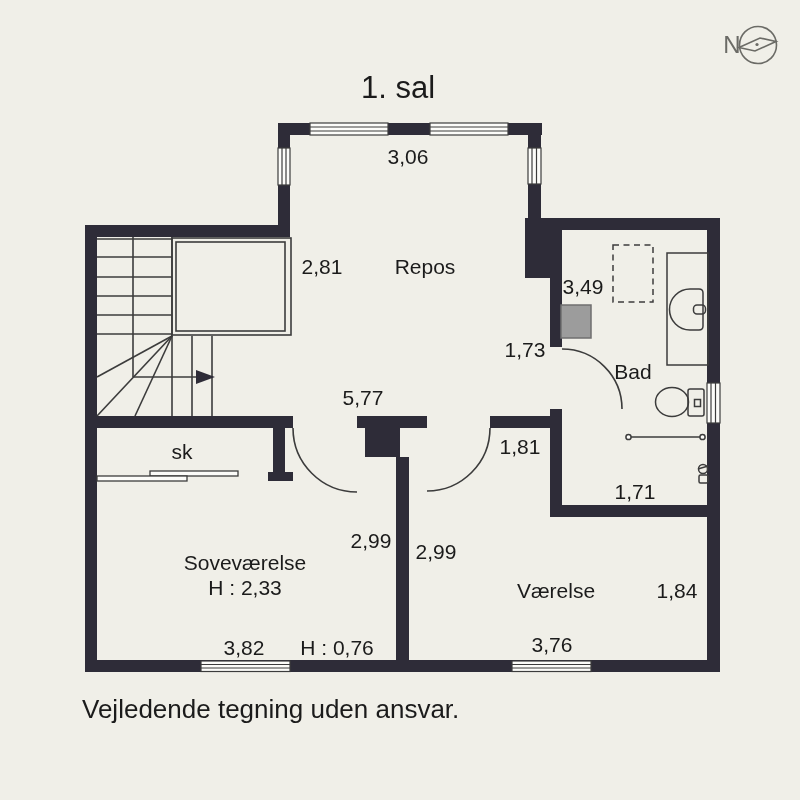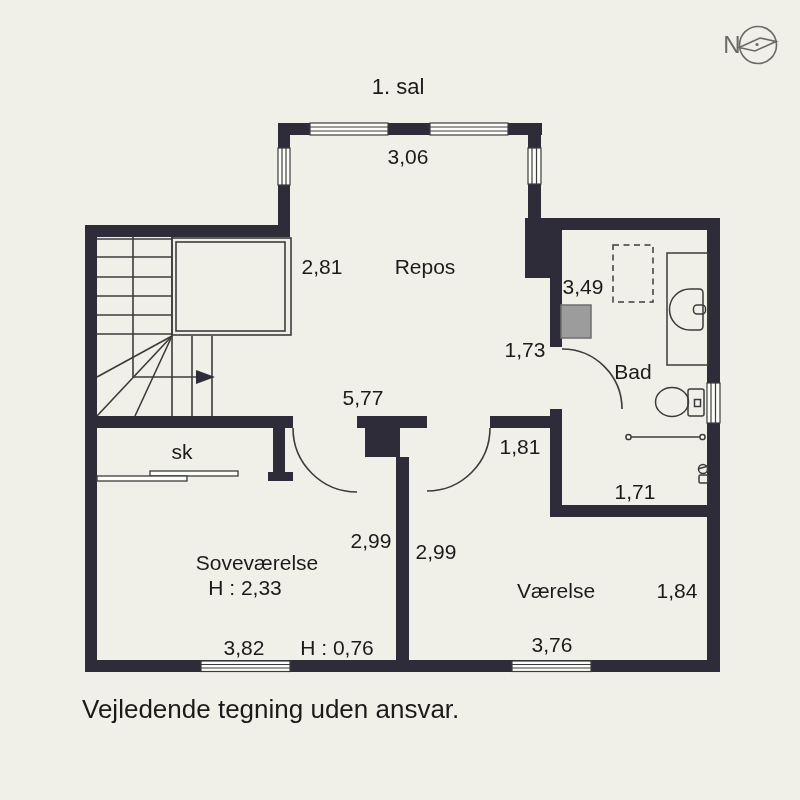--- a/index.html
+++ b/index.html
@@ -9,21 +9,21 @@
   html,body{margin:0;padding:0;}
   body{
     width:800px;height:800px;position:relative;background:var(--bg);
     font-family:"Liberation Sans", sans-serif;color:var(--text);overflow:hidden;
   }
   #plan-svg{position:absolute;left:0;top:0;}
   .lbl{
     position:absolute;transform:translate(-50%,-50%);
     font-size:21px;white-space:nowrap;color:var(--text);line-height:1;
   }
-  .lbl-title{font-size:22px;}
+  .lbl-title{font-size:31px;}
   .lbl-footer{transform:translate(0,-50%);font-size:26px;}
   .lbl-north{font-size:24px;color:var(--compass);}
 </style>
 </head>
 <body>
 
 <svg id="plan-svg" width="800" height="800" viewBox="0 0 800 800">
 
   <g fill="var(--wall)" stroke="none">
     <rect x="278" y="123" width="264" height="12"></rect>
@@ -161,21 +161,21 @@
 <div class="lbl" style="left:425px;top:266px">Repos</div>
 <div class="lbl" style="left:583px;top:286px">3,49</div>
 <div class="lbl" style="left:525px;top:349px">1,73</div>
 <div class="lbl" style="left:633px;top:371px">Bad</div>
 <div class="lbl" style="left:363px;top:397px">5,77</div>
 <div class="lbl" style="left:520px;top:446px">1,81</div>
 <div class="lbl" style="left:182px;top:451px">sk</div>
 <div class="lbl" style="left:635px;top:491px">1,71</div>
 <div class="lbl" style="left:371px;top:540px">2,99</div>
 <div class="lbl" style="left:436px;top:551px">2,99</div>
-<div class="lbl" style="left:257px;top:562px">Soveværelse</div>
+<div class="lbl" style="left:245px;top:562px">Soveværelse</div>
 <div class="lbl" style="left:245px;top:587px">H : 2,33</div>
 <div class="lbl" style="left:556px;top:590px">Værelse</div>
 <div class="lbl" style="left:677px;top:590px">1,84</div>
 <div class="lbl" style="left:552px;top:644px">3,76</div>
 <div class="lbl" style="left:244px;top:647px">3,82</div>
 <div class="lbl" style="left:337px;top:647px">H : 0,76</div>
 
 <div class="lbl lbl-footer" style="left:82px;top:709px">Vejledende tegning uden ansvar.</div>
 
 </body></html>

